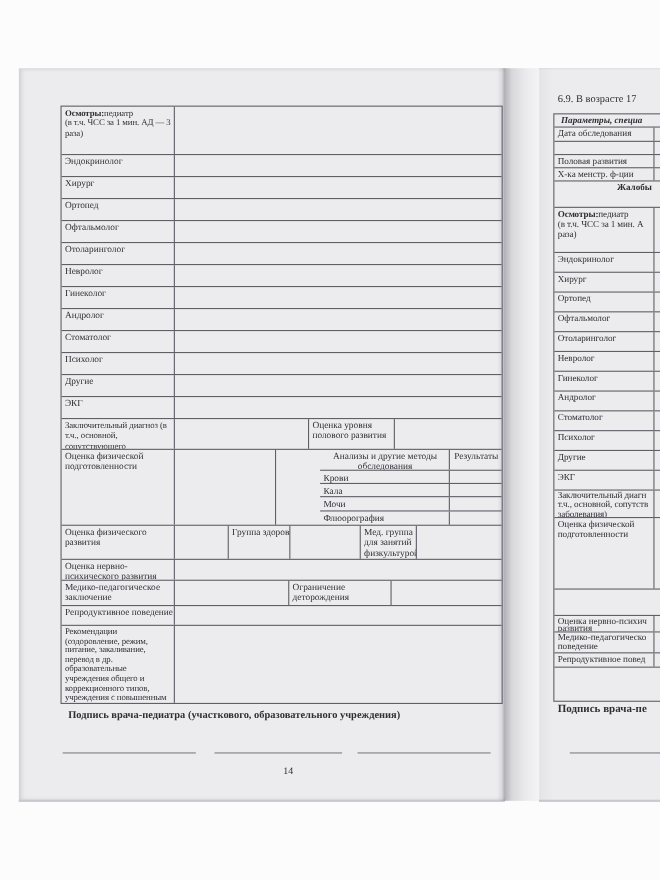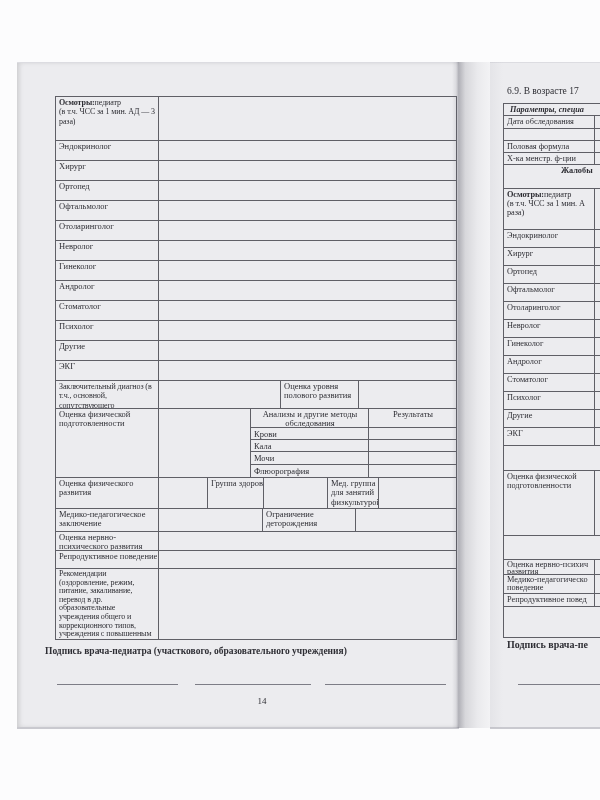--- a/index.html
+++ b/index.html
@@ -23,21 +23,21 @@
       rgba(140,140,152,.07) 78%,
       rgba(140,140,152,0) 100%);}
   .t{position:absolute;border:1px solid var(--bc);color:var(--tc);}
   .r{display:flex;border-bottom:1px solid var(--bc);box-sizing:border-box;}
   .r.nb{border-bottom:none;}
   .c{box-sizing:border-box;border-right:1px solid var(--bc);padding:1px 2px 0 3px;
      font-size:8.5px;line-height:9.3px;overflow:hidden;}
   .c.end{border-right:none;}
   .fill{flex:1;}
   .sub{flex:1;display:flex;flex-direction:column;box-sizing:border-box;}
-  .srow{display:flex;border-bottom:1px solid var(--bc);box-sizing:border-box;}
+  .srow{display:flex;border-bottom:1px solid var(--bc);box-sizing:border-box;margin-left:40px;}
   .srow.nb{border-bottom:none;}
   .b{font-weight:bold;}
   .bi{font-weight:bold;font-style:italic;}
   .pl{white-space:pre-line;}
   .ctr{text-align:center;}
   .nw{white-space:nowrap;}
   .tight{font-size:8px;letter-spacing:-.1px;}
   .caption{position:absolute;color:var(--tc);font-weight:bold;font-size:9.5px;}
   .sigline{position:absolute;height:1px;background:#7d7d86;}
   .pageno{position:absolute;color:var(--tc);font-size:9px;text-align:center;}
@@ -146,44 +146,44 @@
 
     <div class="r" style="height:31px">
       <div class="c" style="width:103px">Оценка физического развития</div>
       <div class="c" style="width:49px"></div>
       <div class="c nw" style="width:56px">Группа здоровья</div>
       <div class="c" style="width:64px"></div>
       <div class="c" style="width:51px">Мед. группа для занятий физкультурой</div>
       <div class="c end fill"></div>
     </div>
 
+    <div class="r" style="height:19px">
+      <div class="c" style="width:103px">Оценка нервно-психического развития</div>
+      <div class="c end fill"></div>
+    </div>
+
     <div class="r" style="height:23px">
       <div class="c" style="width:103px">Медико-педагогическое заключение</div>
       <div class="c" style="width:104px"></div>
       <div class="c" style="width:93px">Ограничение деторождения</div>
       <div class="c end fill"></div>
     </div>
 
-    <div class="r" style="height:19px">
-      <div class="c" style="width:103px">Оценка нервно-психического развития</div>
-      <div class="c end fill"></div>
-    </div>
-
     <div class="r" style="height:18px">
       <div class="c nw" style="width:103px">Репродуктивное поведение</div>
       <div class="c end fill"></div>
     </div>
 
     <div class="r nb" style="height:70px">
       <div class="c tight" style="line-height:8.6px;width:103px">Рекомендации (оздоровление, режим, питание, закаливание, перевод в др. образовательные учреждения общего и коррекционного типов, учреждения с повышенным содержанием образования и др.)</div>
       <div class="c end fill"></div>
     </div>
   </div>
 
-  <div class="caption" style="left:45px;top:646px">Подпись врача-педиатра (участкового, образовательного учреждения)</div>
+  <div class="caption" style="left:62px;top:646px">Подпись врача-педиатра (участкового, образовательного учреждения)</div>
 
   <div class="sigline" style="left:57px;top:684px;width:121px"></div>
   <div class="sigline" style="left:195px;top:684px;width:116px"></div>
   <div class="sigline" style="left:325px;top:684px;width:121px"></div>
 
   <div class="pageno" style="left:244px;top:696px;width:36px">14</div>
 
   <div class="rtitle" style="left:507px;top:86px">6.9. В возрасте 17</div>
 
   <div class="t rt" style="left:503px;top:103px;width:130px">
@@ -192,21 +192,21 @@
     </div>
     <div class="r" style="height:13px">
       <div class="c nw" style="width:91px">Дата обследования</div>
       <div class="c end fill"></div>
     </div>
     <div class="r" style="height:12px">
       <div class="c" style="width:91px"></div>
       <div class="c end fill"></div>
     </div>
     <div class="r" style="height:12px">
-      <div class="c nw" style="width:91px">Половая формула</div>
+      <div class="c nw" style="width:91px">Половая развития</div>
       <div class="c end fill"></div>
     </div>
     <div class="r" style="height:12px">
       <div class="c nw" style="width:91px">Х-ка менстр. ф-ции</div>
       <div class="c end fill"></div>
     </div>
     <div class="r" style="height:24px">
       <div class="c b end fill" style="padding-left:57px">Жалобы</div>
     </div>
     <div class="r" style="height:41px">
@@ -259,20 +259,23 @@
     <div class="r" style="height:18px">
       <div class="c" style="width:91px">Другие</div>
       <div class="c end fill"></div>
     </div>
     <div class="r" style="height:18px">
       <div class="c" style="width:91px">ЭКГ</div>
       <div class="c end fill"></div>
     </div>
 
     <div class="r" style="height:25px">
+      <div class="c pl tight" style="width:91px;line-height:8.4px">Заключительный диагн
+т.ч., основной, сопутств
+заболевания)</div>
       <div class="c end fill"></div>
     </div>
     <div class="r" style="height:65px">
       <div class="c pl" style="width:91px">Оценка физической
 подготовленности</div>
       <div class="c end fill"></div>
     </div>
     <div class="r" style="height:24px">
       <div class="c end fill"></div>
     </div>

